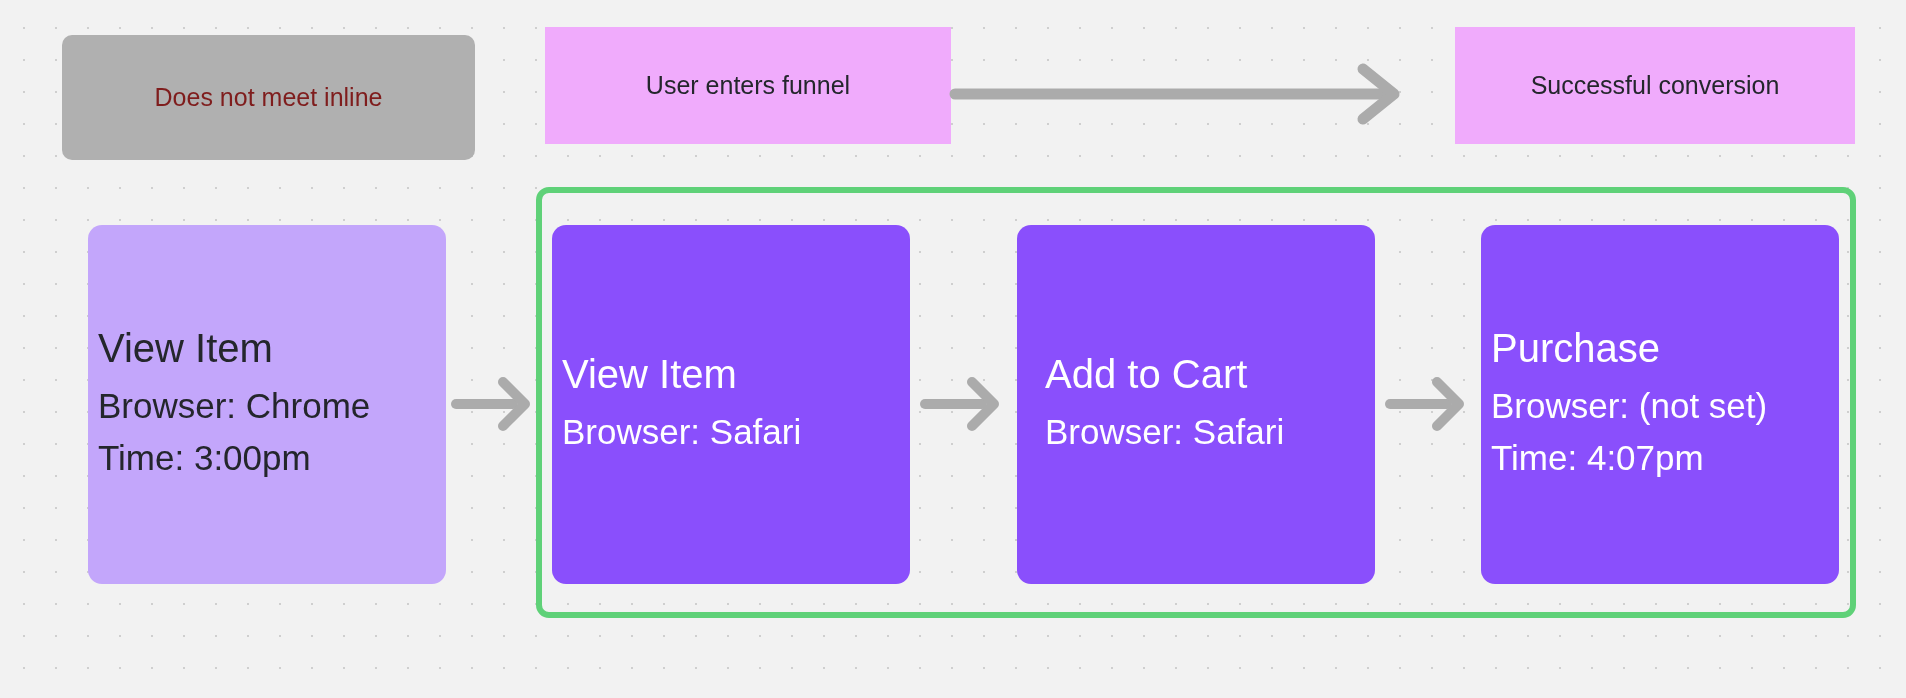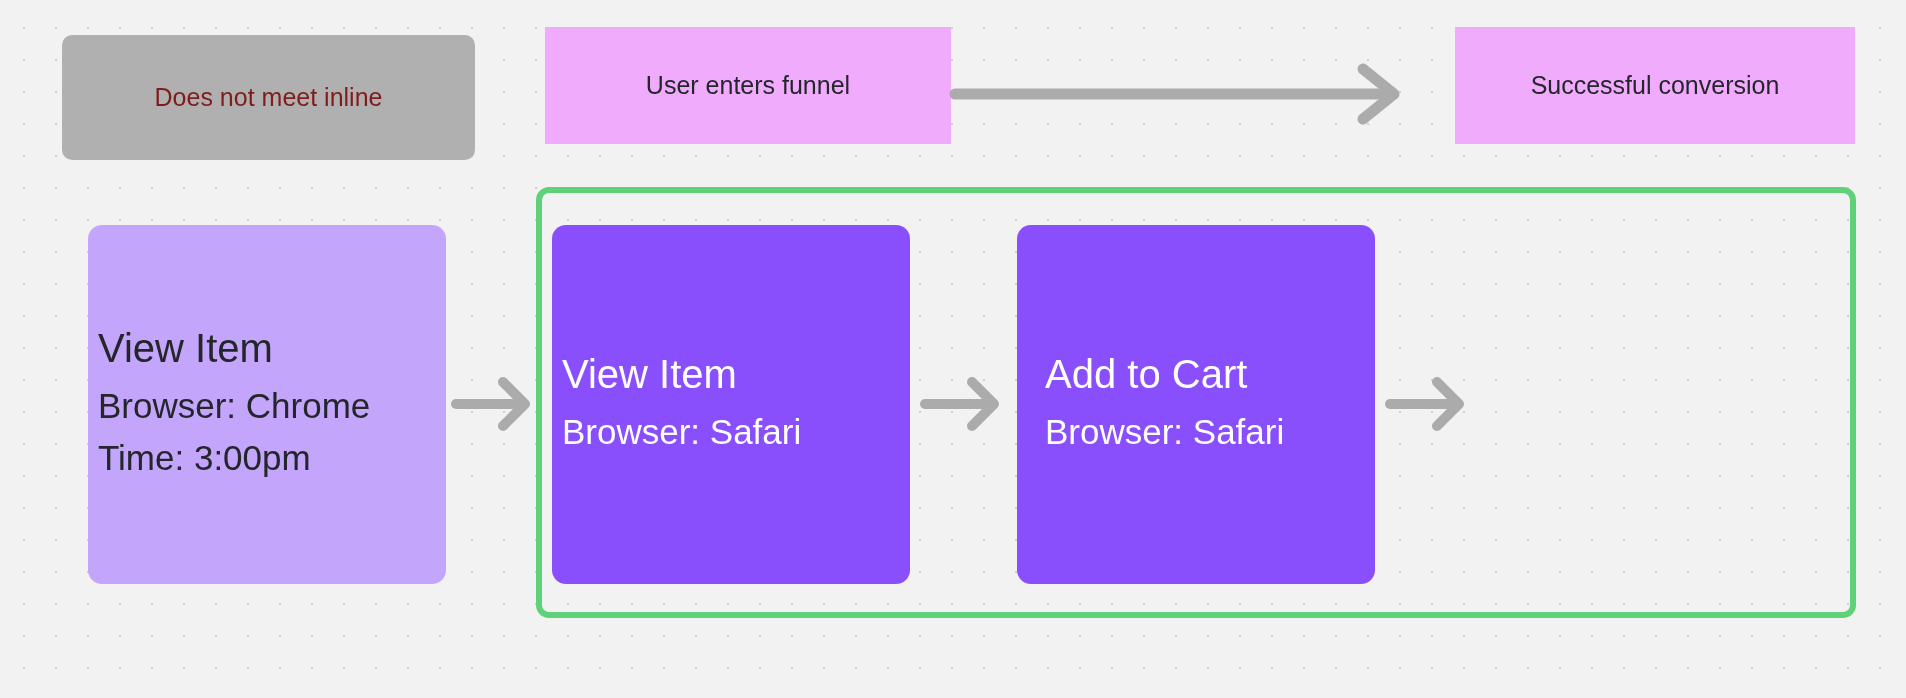--- a/index.html
+++ b/index.html
@@ -199,14 +199,19 @@
     <div class="card-line">Browser: Safari</div>
   </div>
 
   <div class="step-arrow a3">
     <svg width="82" height="52" viewBox="0 0 82 52">
       <line x1="3" y1="26" x2="60" y2="26" stroke="#ababab" stroke-width="10" stroke-linecap="round"></line>
       <polyline points="50,4 72,26 50,48" fill="none" stroke="#ababab" stroke-width="10" stroke-linecap="round" stroke-linejoin="round"></polyline>
     </svg>
   </div>
 
+  <div class="card included step-3">
+    <div class="card-title">Purchase</div>
+    <div class="card-line">Browser: (not set)</div>
+    <div class="card-line">Time: 4:07pm</div>
+  </div>
 
 </div>
 
 </body></html>

